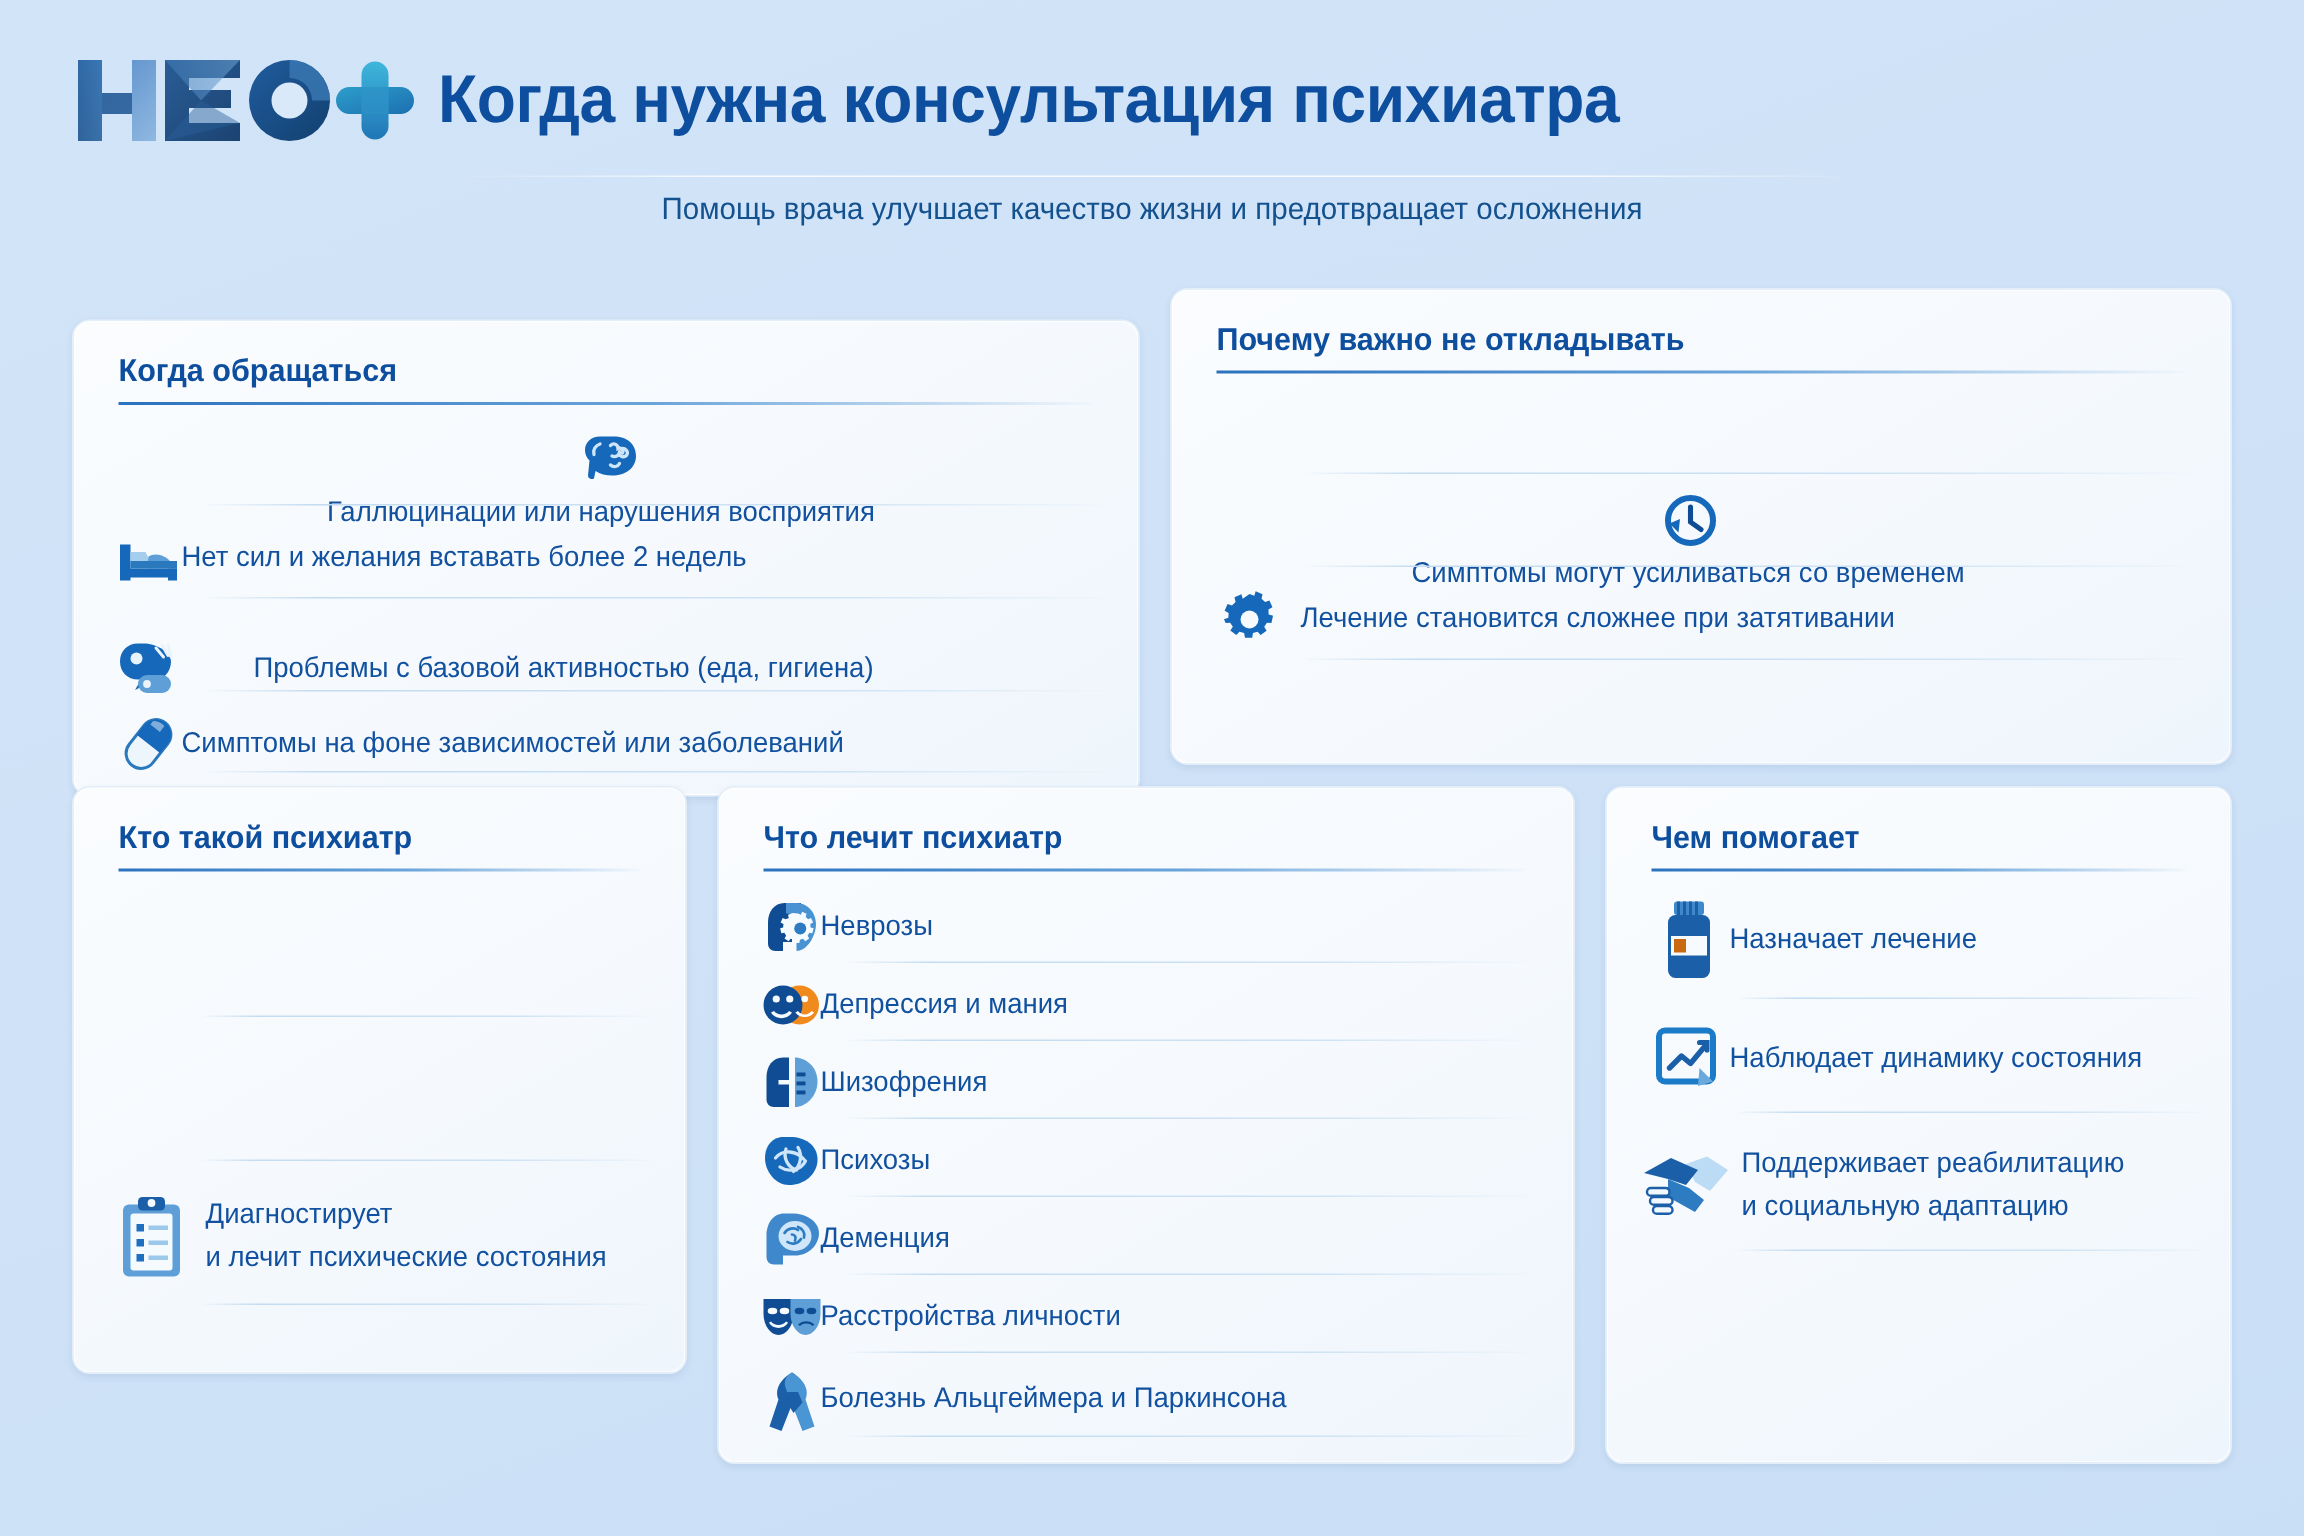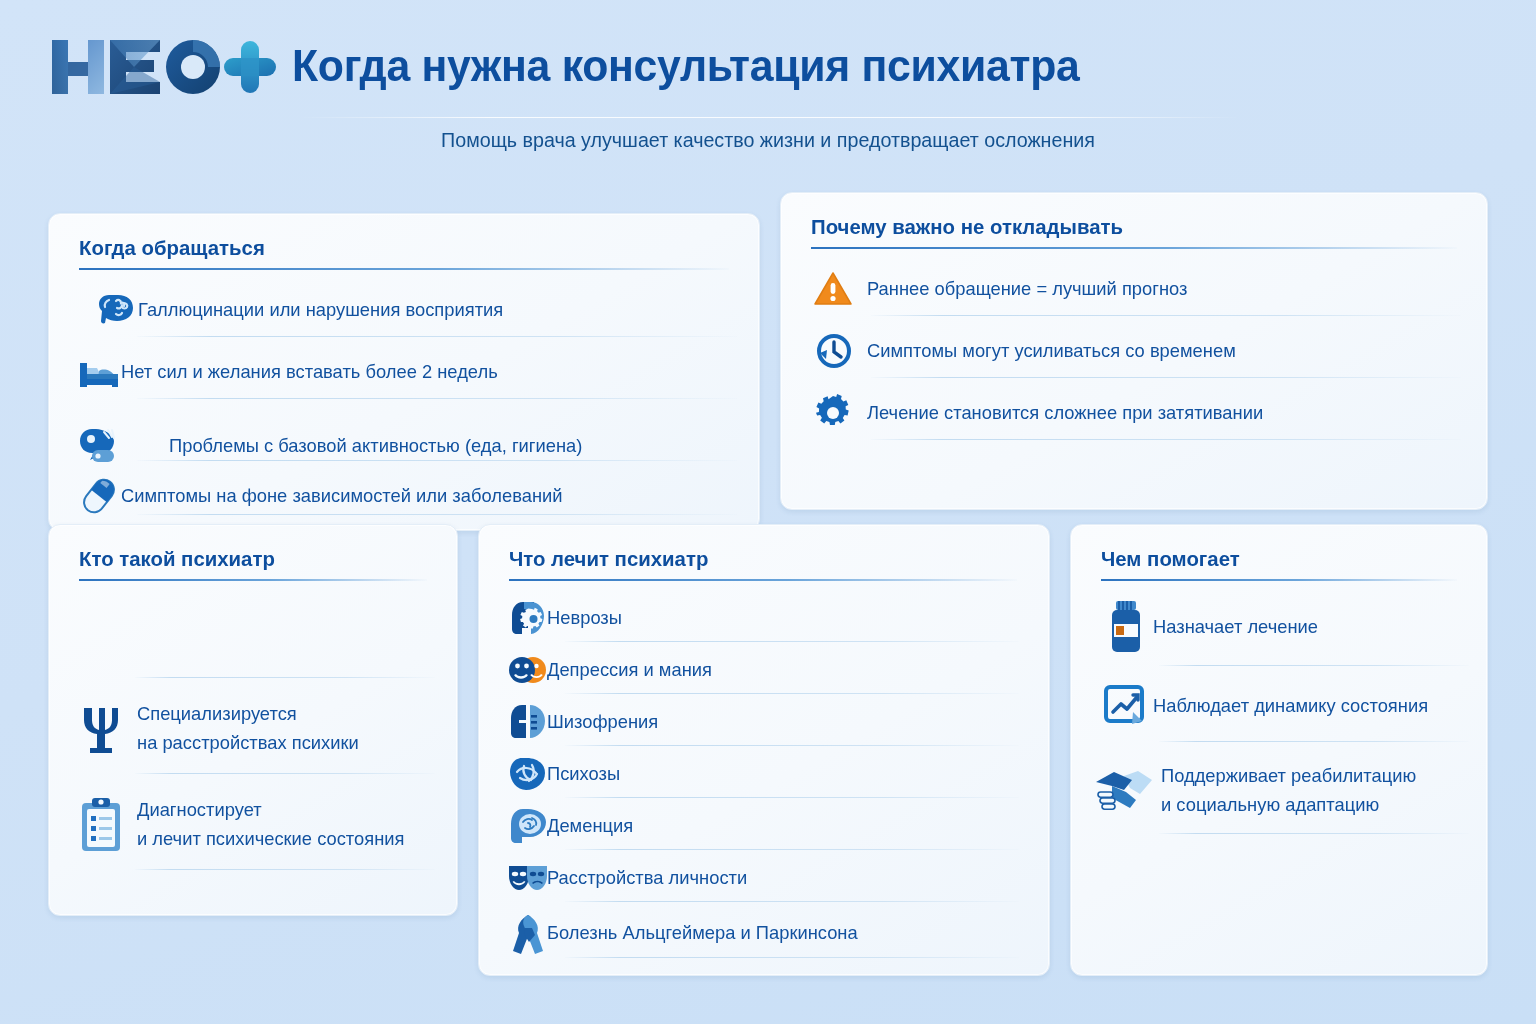--- a/index.html
+++ b/index.html
@@ -152,21 +152,21 @@
 
     <div class="title">Когда нужна консультация психиатра</div>
     <div class="head-rule"></div>
     <div class="subtitle">Помощь врача улучшает качество жизни и предотвращает осложнения</div>
   </div>
 
   <div class="card" style="left:48px; top:192px; width:712px; height:318px;margin-top:21px;">
     <div class="card-title">Когда обращаться</div>
     <div class="title-rule" style="width:650px;"></div>
 
-    <div class="row" style="left:45px; top:70px; width:660px; height:52px;">
+    <div class="row" style="left:28px; top:70px; width:660px; height:52px;flex-direction:column;">
       <div class="ic">
         <svg width="40" height="38" viewBox="0 0 40 38">
           <path d="M13 4c-6 0-10 4-10 9 0 3 1 5 3 7l-1 10c0 2 2 3 4 2l1-5c3 2 7 3 11 3 9 0 16-5 16-13S31 4 22 4z" fill="#1668ba"></path>
           <g stroke="#cfe6fa" stroke-width="2.2" fill="none" stroke-linecap="round">
             <path d="M20 10c2-2 5-1 5 2 2-1 4 1 3 3"></path>
             <path d="M21 17c2 1 5 0 5-3"></path>
             <path d="M28 12c2 0 4 2 3 4-1 2-4 2-5 0"></path>
             <path d="M20 23c2 2 5 1 6-1"></path>
             <path d="M13 9c-3 1-5 4-4 7"></path>
           </g>
@@ -219,33 +219,23 @@
       </div>
       <div class="lbl">Симптомы на фоне зависимостей или заболеваний</div>
     </div>
     <div class="divider" style="left:88px; top:300px; width:600px;"></div>
   </div>
 
   <div class="card" style="left:780px; top:192px; width:708px; height:318px;">
     <div class="card-title">Почему важно не откладывать</div>
     <div class="title-rule" style="width:646px;"></div>
 
-    <div class="row" style="left:30px; top:70px; width:650px; height:52px;">
-      <div class="ic">
-        <svg width="40" height="36" viewBox="0 0 40 36">
-          <path d="M20 2 38 33H2z" fill="#f08a1c" stroke="#e07d12" stroke-width="1.5" stroke-linejoin="round"></path>
-          <rect x="17.6" y="12" width="4.8" height="11" rx="2.4" fill="#ffffff"></rect>
-          <circle cx="20" cy="27.5" r="2.6" fill="#ffffff"></circle>
-        </svg>
-      </div>
-      <div class="lbl" style="margin-left:12px;">Раннее обращение = лучший прогноз</div>
-    </div>
     <div class="divider" style="left:90px; top:122px; width:590px;"></div>
 
-    <div class="row" style="left:30px; top:132px; width:650px; height:52px;">
+    <div class="row" style="left:20px; top:132px; width:650px; height:52px;flex-direction:column;">
       <div class="ic">
         <svg width="40" height="40" viewBox="0 0 40 40">
           <circle cx="21" cy="20" r="15" fill="none" stroke="#1668ba" stroke-width="4"></circle>
           <path d="M21 11v10l7 5" fill="none" stroke="#0f4c93" stroke-width="3.4" stroke-linecap="round"></path>
           <path d="M7 22l7-3-1 9z" fill="#1668ba"></path>
         </svg>
       </div>
       <div class="lbl" style="margin-left:12px;">Симптомы могут усиливаться со временем</div>
     </div>
     <div class="divider" style="left:90px; top:184px; width:590px;"></div>
@@ -261,29 +251,20 @@
     </div>
     <div class="divider" style="left:90px; top:246px; width:590px;"></div>
   </div>
 
   <div class="card" style="left:48px; top:524px; width:410px; height:392px;">
     <div class="card-title">Кто такой психиатр</div>
     <div class="title-rule" style="width:348px;"></div>
 
     <div class="divider" style="left:86px; top:152px; width:300px;"></div>
 
-    <div class="row" style="left:26px; top:162px; width:360px; height:84px;">
-      <div class="ic" style="width:52px;height:58px;">
-        <svg width="46" height="54" viewBox="0 0 46 54">
-          <path d="M6 6v12c0 8 5 13 13 14v14h-7v5h22v-5h-7V32c8-1 13-6 13-14V6h-6v12c0 6-3 9-7 10V6h-6v22c-4-1-7-4-7-10V6z" fill="#0f4c93"></path>
-        </svg>
-      </div>
-      <div class="lbl" style="margin-left:10px;">Специализируется
-на расстройствах психики</div>
-    </div>
     <div class="divider" style="left:86px; top:248px; width:300px;"></div>
 
     <div class="row" style="left:26px; top:258px; width:360px; height:84px;">
       <div class="ic" style="width:52px;height:60px;">
         <svg width="46" height="56" viewBox="0 0 46 56">
           <rect x="4" y="6" width="38" height="48" rx="4" fill="#5d9fd6"></rect>
           <rect x="9" y="12" width="28" height="38" rx="2" fill="#f4fafe"></rect>
           <rect x="14" y="1" width="18" height="9" rx="3" fill="#1a5fa8"></rect>
           <circle cx="23" cy="5" r="2.6" fill="#f4fafe"></circle>
           <g fill="#1f6fc0">

